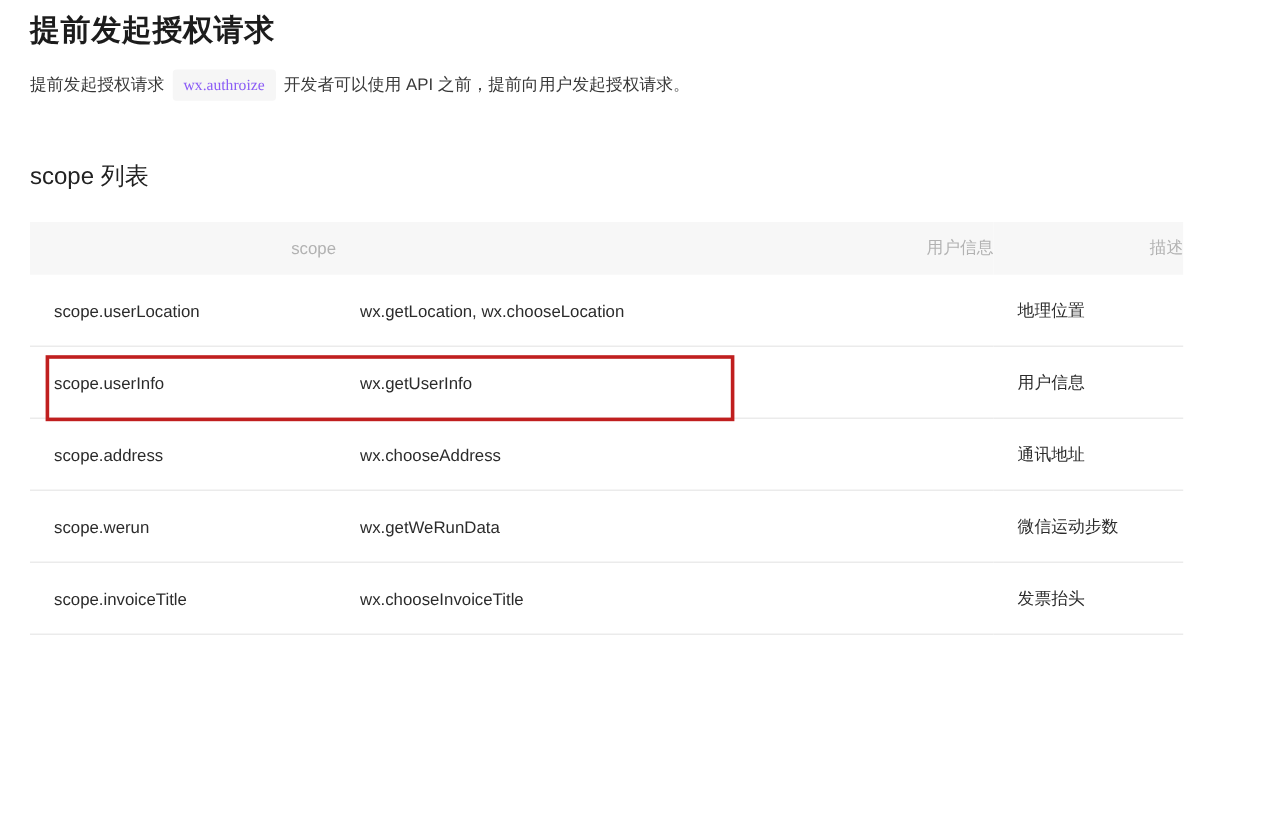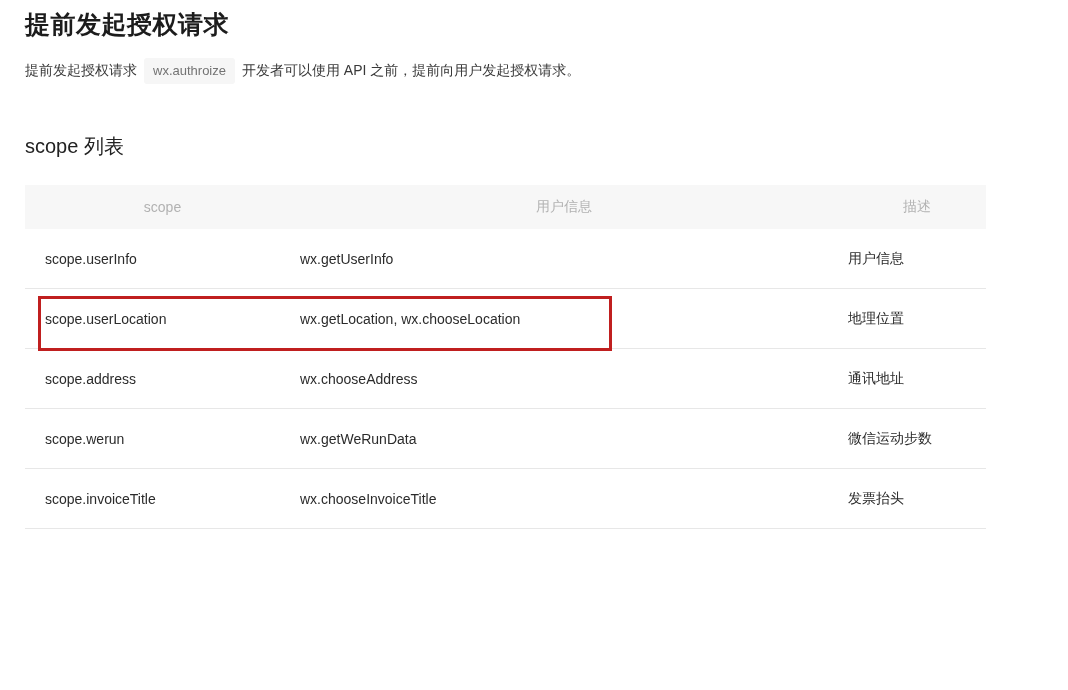--- a/index.html
+++ b/index.html
@@ -33,23 +33,23 @@
     font-size: 14px;
     line-height: 22px;
     color: #383838;
   }
   .inline-code {
     display: inline-block;
     margin: 0 7px;
     padding: 2px 9px;
     background: #f6f6f6;
     border-radius: 3px;
-    font-family: Liberation Sans, sans-serif;
+    font-family: Liberation Serif, serif;
     font-size: 13px;
-    color: #737373;
+    color: #8b5cf6;
   }
   .section-heading {
     position: absolute;
     left: 25px;
     top: 133px;
     margin: 0;
     font-size: 20px;
     font-weight: 400;
     color: #222222;
   }
@@ -63,21 +63,21 @@
   }
   .scope-table col.c1 { width: 255px; }
   .scope-table col.c2 { width: 548px; }
   .scope-table col.c3 { width: 158px; }
   .scope-table th {
     height: 44px;
     background: #f7f7f7;
     color: #b2b2b2;
     font-weight: 400;
     font-size: 14px;
-    text-align: center;
+    text-align: right;
     padding: 0 0 0 20px;
   }
   .scope-table td {
     height: 59px;
     border-bottom: 1px solid #e7e7e7;
     font-size: 14px;
     color: #2b2b2b;
     padding: 0 0 0 20px;
     background: #ffffff;
   }
@@ -111,28 +111,28 @@
     </colgroup>
     <thead>
       <tr>
         <th>scope</th>
         <th>用户信息</th>
         <th>描述</th>
       </tr>
     </thead>
     <tbody>
         <tr>
+      <td>scope.userLocation</td>
+      <td>wx.getLocation, wx.chooseLocation</td>
+      <td>地理位置</td>
+    </tr>
+        <tr>
       <td>scope.userInfo</td>
       <td>wx.getUserInfo</td>
       <td>用户信息</td>
-    </tr>
-        <tr>
-      <td>scope.userLocation</td>
-      <td>wx.getLocation, wx.chooseLocation</td>
-      <td>地理位置</td>
     </tr>
         <tr>
       <td>scope.address</td>
       <td>wx.chooseAddress</td>
       <td>通讯地址</td>
     </tr>
         <tr>
       <td>scope.werun</td>
       <td>wx.getWeRunData</td>
       <td>微信运动步数</td>

